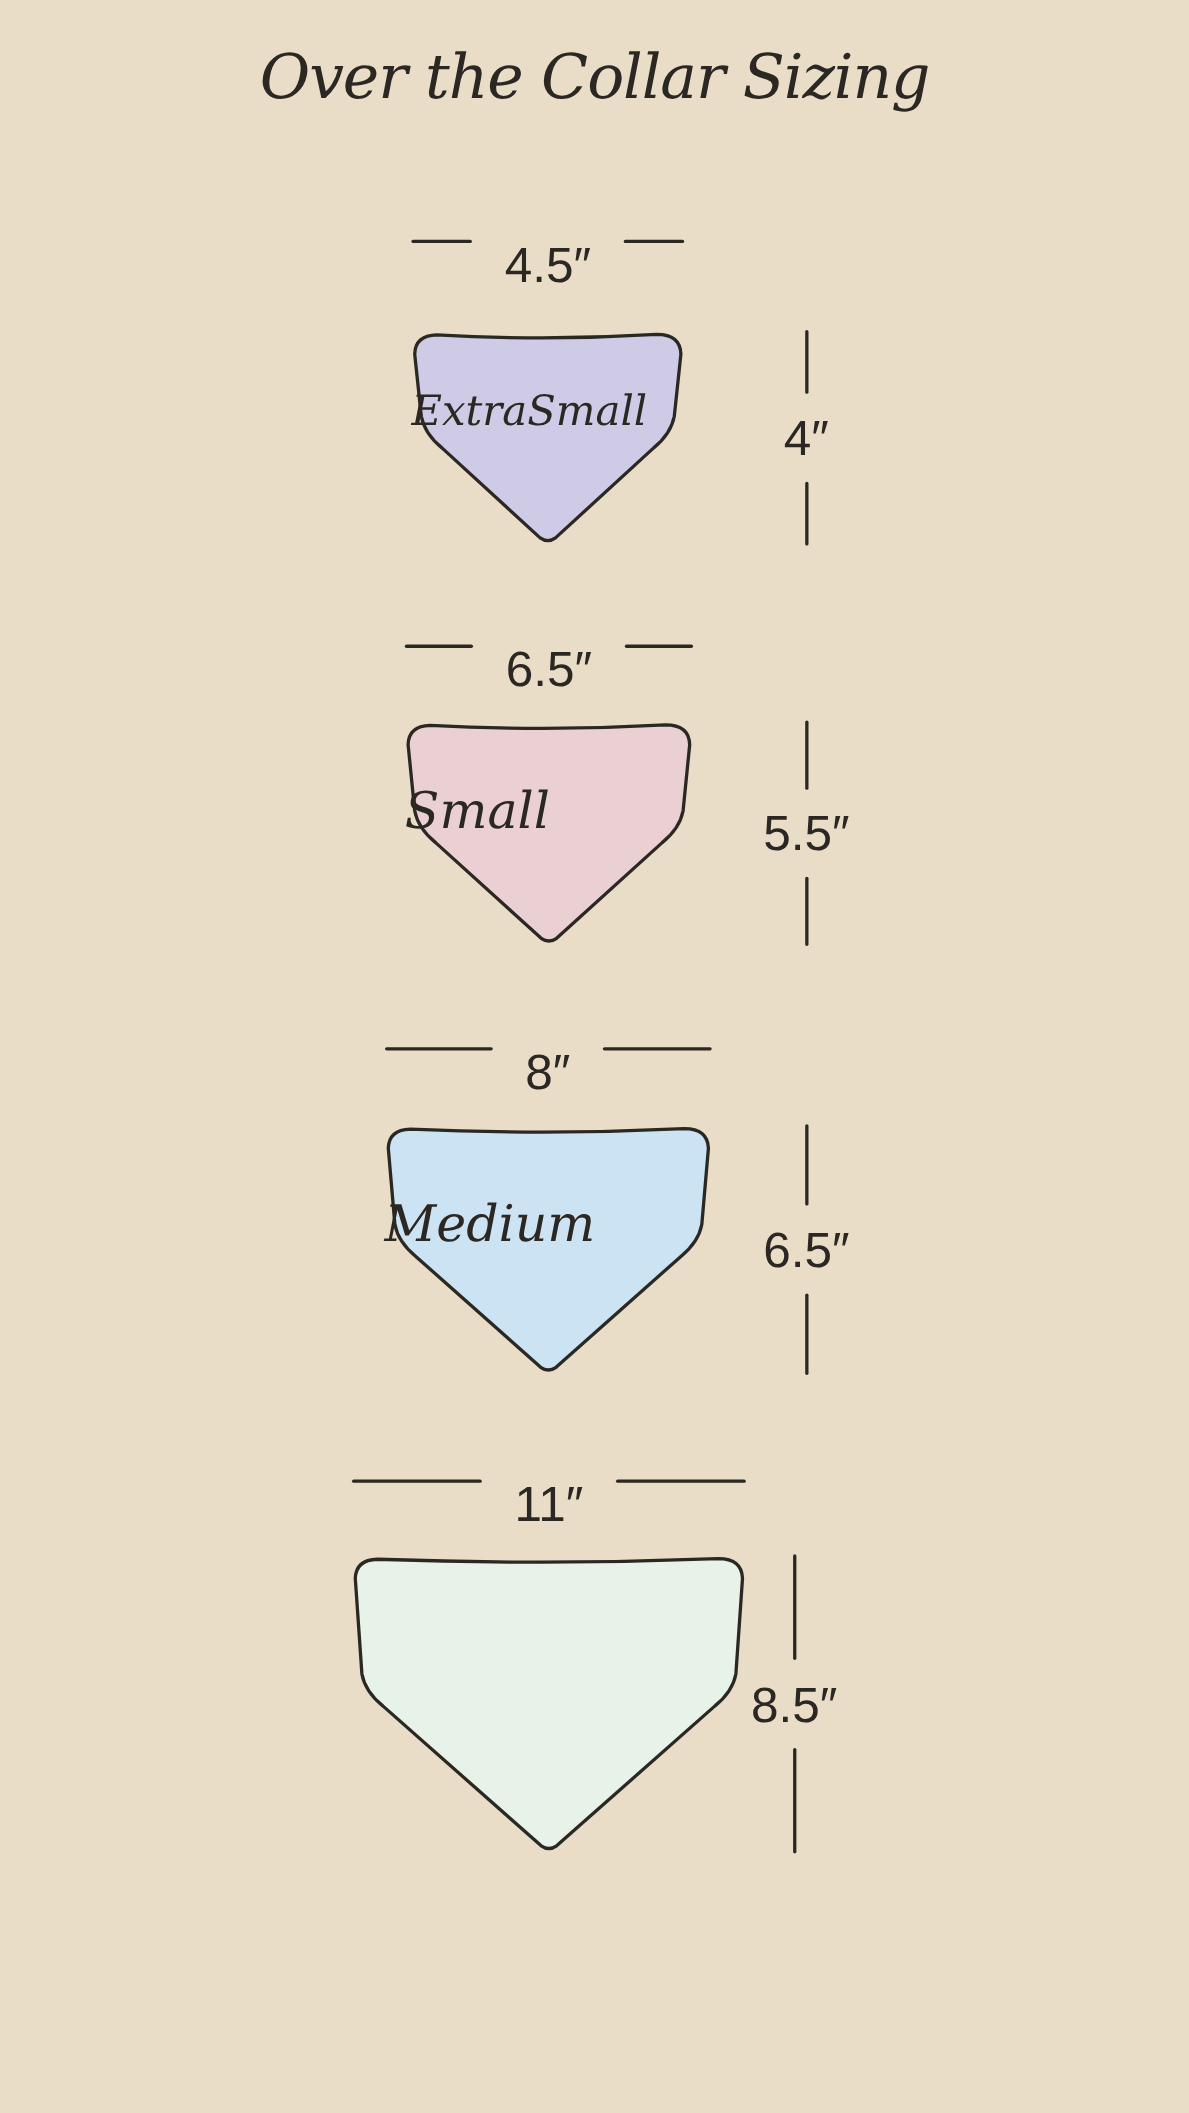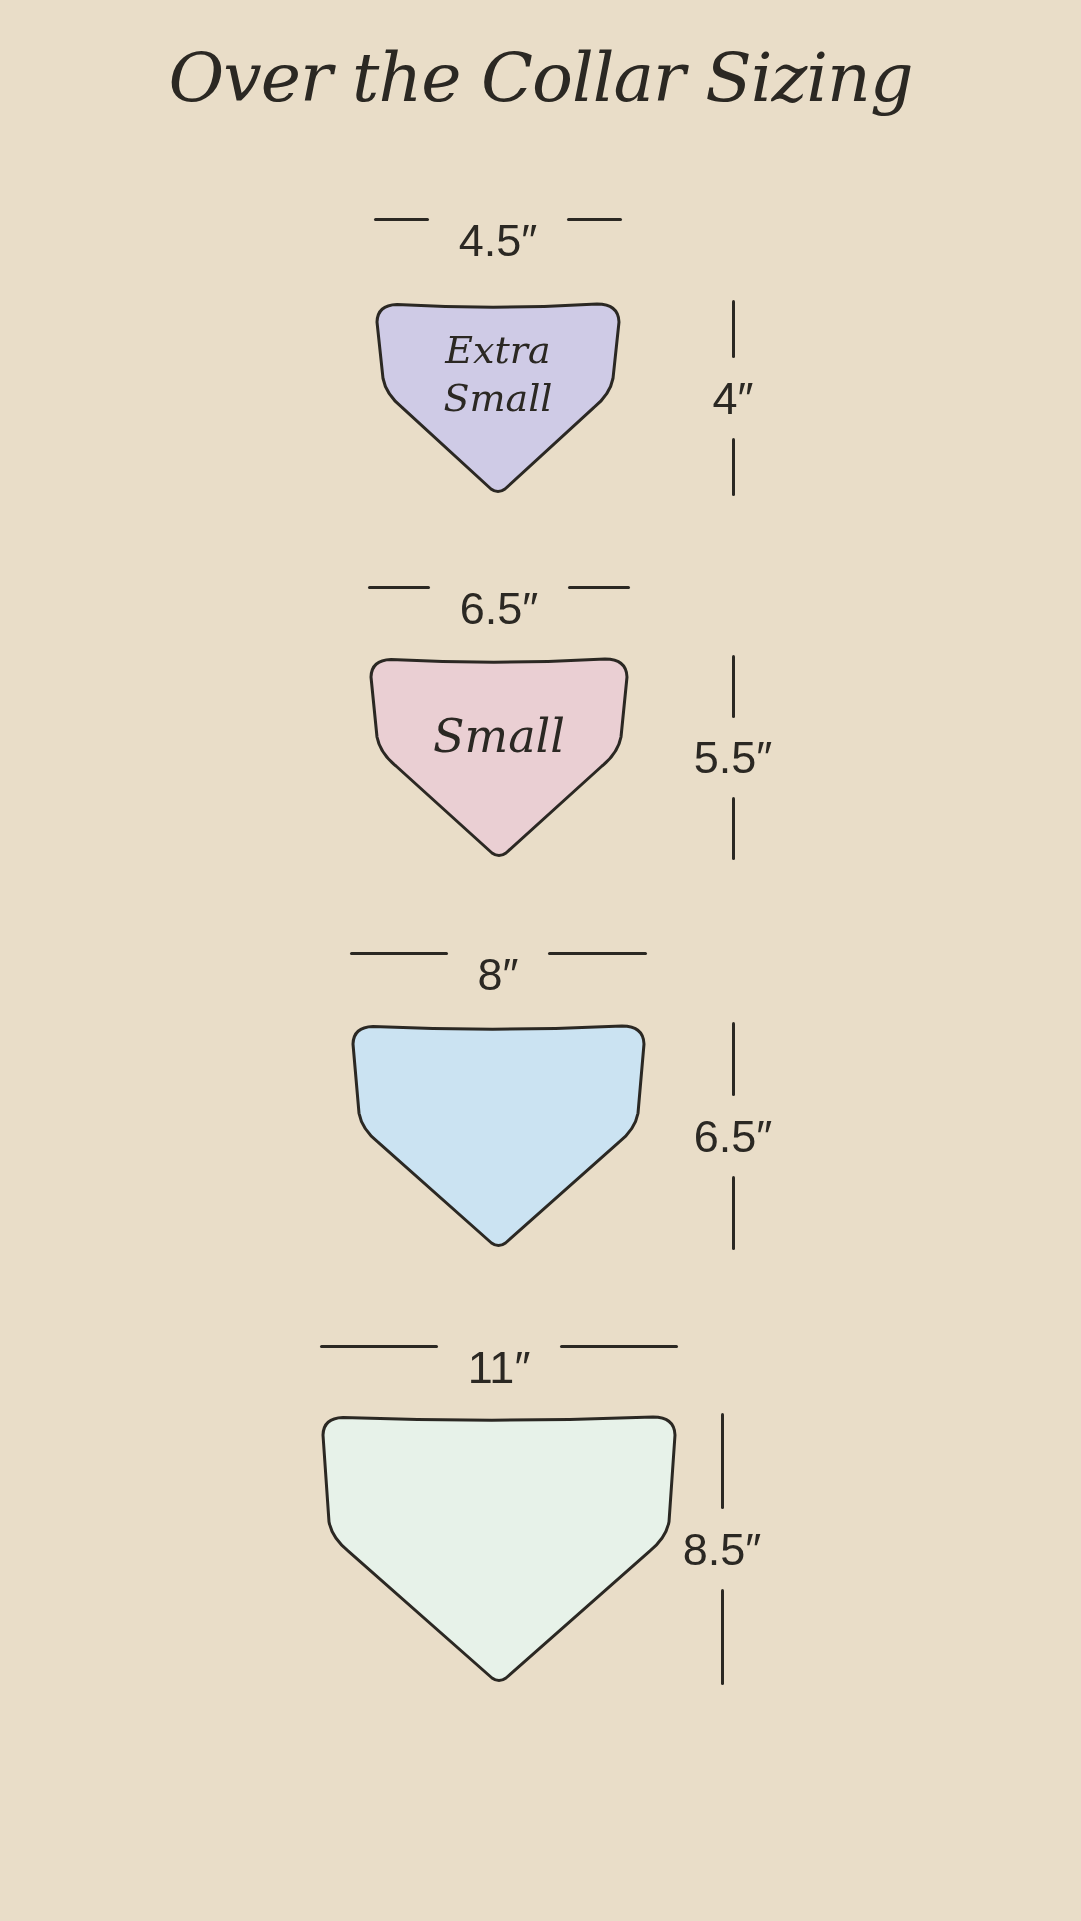--- a/index.html
+++ b/index.html
@@ -21,21 +21,21 @@
   
   .title{
     position:absolute;
     top:38px;
     left:0;
     width:100%;
     text-align:center;
     font-family:"DejaVu Serif","Liberation Serif",serif;
     font-style:italic;
     font-weight:400;
-    font-size:68px;
+    font-size:56px;
     letter-spacing:-1px;
     color:var(--text);
     white-space:nowrap;
   }
   .size-block{display:contents;}
   
   .wmeasure{
     position:absolute;
     height:54px;
     display:flex;
@@ -56,21 +56,21 @@
   }
   
   .bandana{position:absolute;}
   .bandana svg{display:block;overflow:visible;}
   .bname{
     position:absolute;
     left:0;right:0;
     top:40%;
     transform:translateY(-50%);
     display:flex;
-    flex-direction:column;
+    flex-direction:row;
     align-items:center;
     text-align:center;
     font-family:"DejaVu Serif","Liberation Serif",serif;
     font-style:italic;
     font-size:46px;
     line-height:1.2;
     color:var(--text);
     pointer-events:none;
   }
   .bname.two-line{font-size:38px;line-height:1.25;top:38%;}
@@ -147,20 +147,23 @@
   <section class="size-block">
     <div class="wmeasure" style="left: 349.5px; top: 952px; width: 297px;">
       <span class="wdash"></span>
       <span class="wlabel">8″</span>
       <span class="wdash"></span>
     </div>
     <div class="bandana" style="left: 349.5px; top: 1022px; width: 297px; height: 228px;">
       <svg xmlns="http://www.w3.org/2000/svg" viewBox="0 0 297 228" width="297" height="228">
         <path stroke-width="3" stroke-linejoin="round" stroke-linecap="round" d="M 3 22 Q 3.5 5 23 4.5 Q 148.5 10 272 4 Q 293.5 4 294 22 L 288 91.2 Q 285 107.2 269 120.2 L 155.5 221 Q 148.5 226 141.5 221 L 28 120.2 Q 12 107.2 9 91.2 Z" fill="#cbe3f2" stroke="#2b2823"></path>
       </svg>
+      <div class="bname">
+          <span>Medium</span>
+        </div>
     </div>
     <div class="vmeasure" style="left: 673px; top: 1022px; height: 228px;">
       <span class="vtick" style="height: 74px;"></span>
       <span class="vlabel">6.5″</span>
       <span class="vtick" style="height: 74px;"></span>
     </div>
   </section>
 
   <section class="size-block">
     <div class="wmeasure" style="left: 320px; top: 1345px; width: 358px;">

